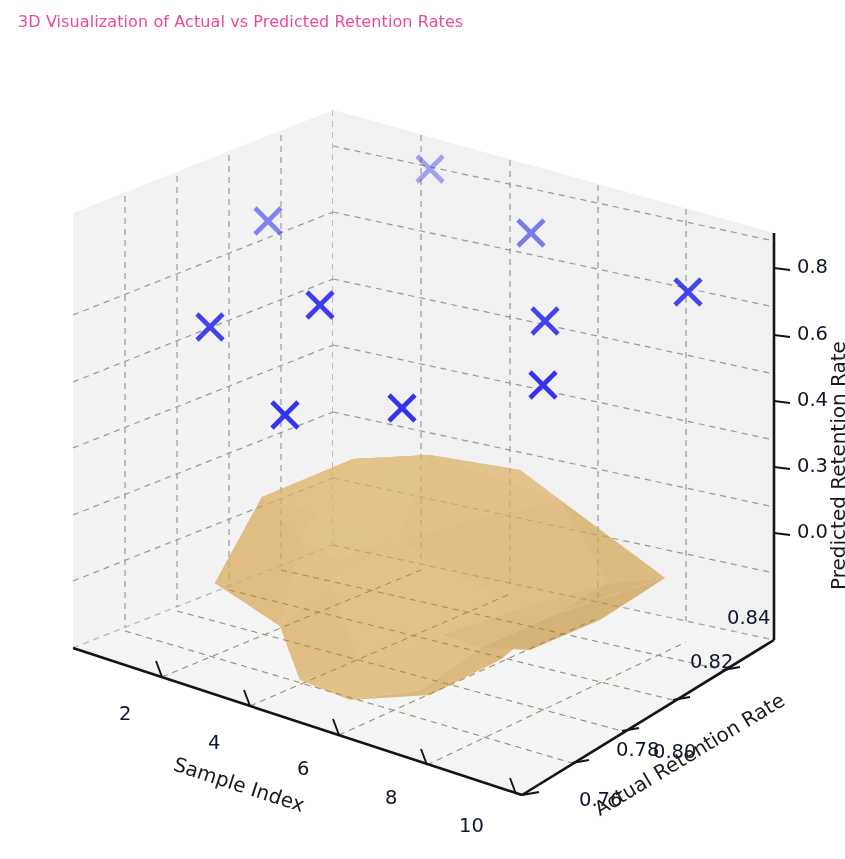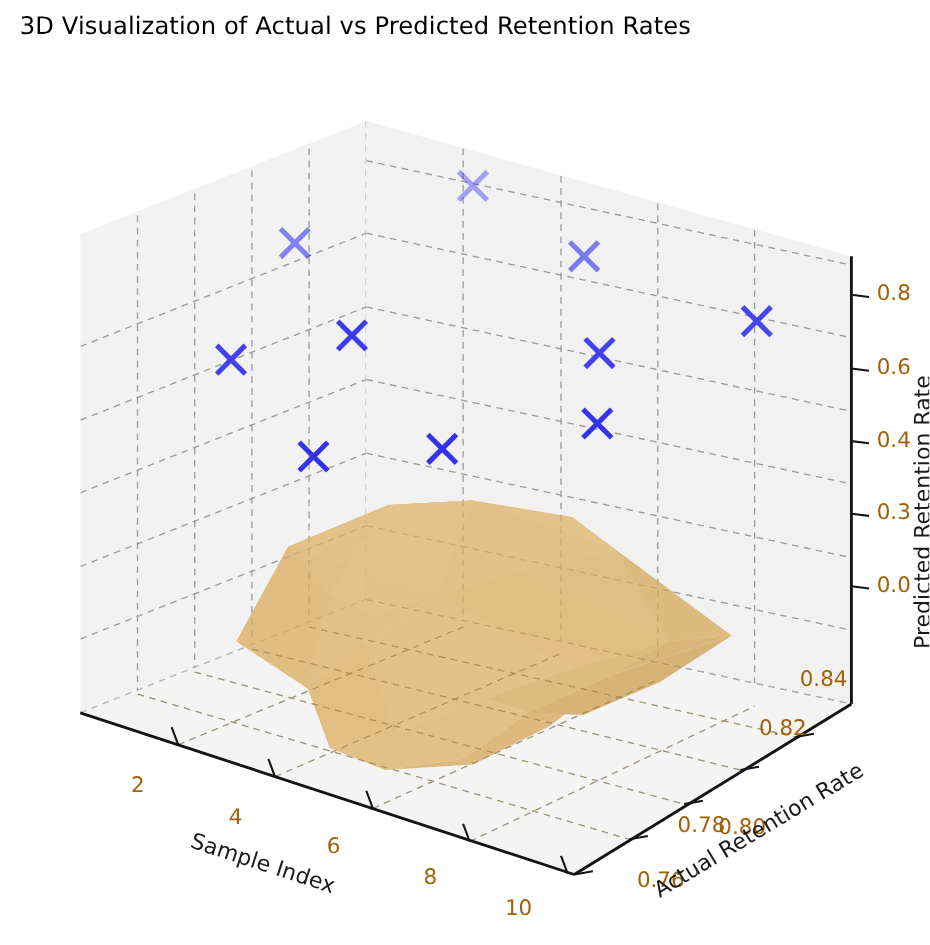--- a/index.html
+++ b/index.html
@@ -12,36 +12,36 @@
     width: 845px;
     height: 859px;
     background: #ffffff;
     font-family: "DejaVu Sans", sans-serif;
     overflow: hidden;
   }
   #title {
     position: absolute;
     left: 18px;
     top: 12px;
-    font-size: 22px;
-    color: #000000;
+    font-size: 16px;
+    color: #ec4899;
     white-space: nowrap;
     letter-spacing: 0.1px;
   }
   #axes3d {
     position: absolute;
     left: 0;
     top: 0;
     width: 845px;
     height: 859px;
   }
   .ticklabel {
     position: absolute;
     font-size: 19.5px;
-    color: #a16207;
+    color: #0f172a;
     white-space: nowrap;
   }
   .axislabel {
     position: absolute;
     font-size: 20px;
     color: #1a1a1a;
     white-space: nowrap;
   }
 </style>
 </head>

